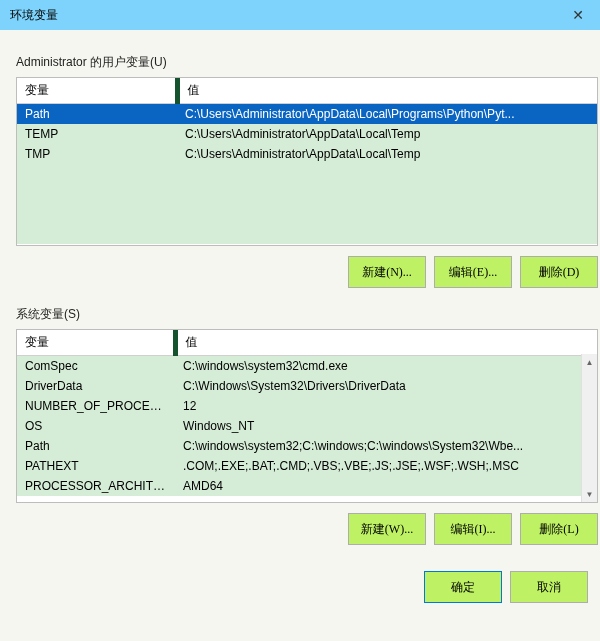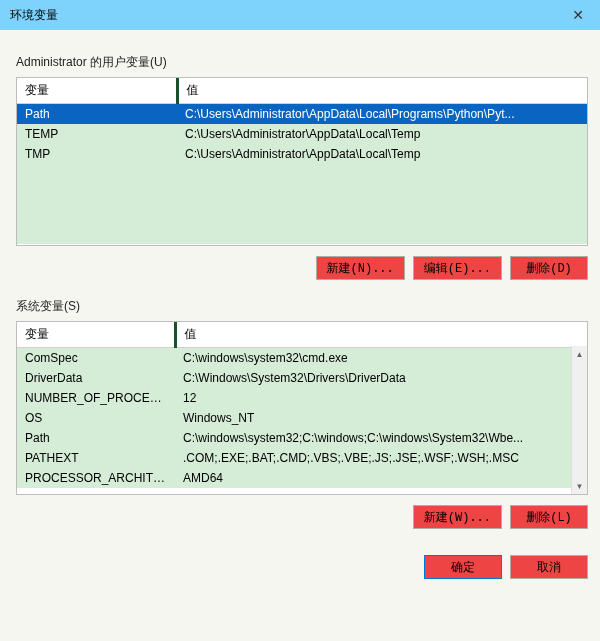--- a/index.html
+++ b/index.html
@@ -25,21 +25,21 @@
     width: 44px;
     height: 30px;
     display: flex;
     align-items: center;
     justify-content: center;
     font-size: 14px;
     color: #333;
     cursor: pointer;
   }
   .content {
-    padding: 6px 12px 12px 16px;
+    padding: 6px 2px 12px 16px;
   }
   .group {
     margin-top: 18px;
   }
   .group-label {
     font-size: 12px;
     margin-bottom: 6px;
     color: #222;
   }
   .table-frame {
@@ -55,21 +55,21 @@
     width: 100%;
     border-collapse: collapse;
     table-layout: fixed;
   }
   th {
     text-align: left;
     font-weight: normal;
     padding: 4px 8px;
     background: #fff;
     border-bottom: 1px solid #d0d0d0;
-    border-right: 3px solid #14532d;
+    border-right: 5px solid #14532d;
     height: 22px;
     font-size: 12px;
   }
   th:last-child { border-right: none; }
   tbody {
     background: #d5ecd6;
   }
   td {
     padding: 3px 8px;
     white-space: nowrap;
@@ -102,24 +102,24 @@
     color: #666;
   }
   .btn-row {
     display: flex;
     justify-content: flex-end;
     gap: 8px;
     margin-top: 10px;
   }
   button.btn {
     min-width: 78px;
-    height: 24px;
-    background: #ef4444;
+    height: 32px;
+    background: #bef264;
     border: 1px solid #adadad;
-    font-family: Liberation Mono, monospace;
+    font-family: Liberation Serif, serif;
     font-size: 12px;
     padding: 0 10px;
     cursor: pointer;
   }
   button.btn.default {
     border: 1px solid #0078d7;
   }
   .footer {
     display: flex;
     justify-content: flex-end;
@@ -231,20 +231,21 @@
           </tbody>
         </table>
       </div>
       <div class="scrollbar-v">
         <div class="sb-arrow">▲</div>
         <div class="sb-arrow">▼</div>
       </div>
     </div>
     <div class="btn-row">
       <button class="btn">新建(W)...</button>
+      <button class="btn">编辑(I)...</button>
       <button class="btn">删除(L)</button>
     </div>
   </div>
 
 </div>
 
 <div class="footer">
   <button class="btn default">确定</button>
   <button class="btn">取消</button>
 </div>

